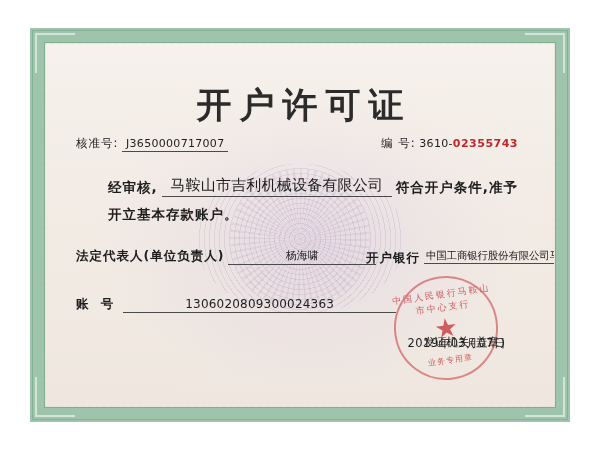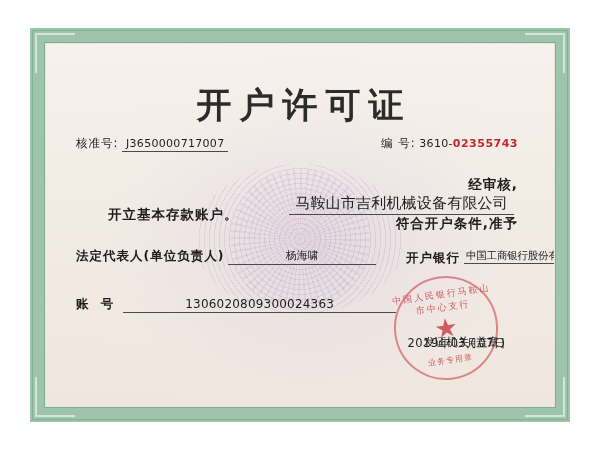--- a/index.html
+++ b/index.html
@@ -151,21 +151,20 @@
     font-weight: bold;
     letter-spacing: 0.5px;
   }
 
   #line-review {
     left: 62px;
     top: 132px;
     right: 36px;
     display: flex;
     align-items: flex-end;
-    flex-direction: column;
   }
   #line-review .txt { font-size: 13.5px; font-weight: bold; letter-spacing: 1px;}
   #company-name {
     font-size: 15px;
     border-bottom: 1px solid #4a4a4a;
     padding: 0 6px 1px 6px;
     margin: 0 4px;
     flex: 1;
     text-align: center;
     letter-spacing: 0.2px;
@@ -183,21 +182,21 @@
   #rep-name {
     border-bottom: 1px solid #4a4a4a;
     flex: 1;
     margin-left: 4px;
     padding: 0 6px 1px 6px;
     font-size: 11px;
     text-align: center;
   }
 
   #row-bank { left: 320px; top: 204px; display: flex; align-items: flex-start; width: 190px;}
-  #row-bank .label { font-size: 12.5px; font-weight: bold; white-space: nowrap; padding-top: 2px; margin-left: 40px;}
+  #row-bank .label { font-size: 12.5px; font-weight: bold; white-space: nowrap; padding-top: 2px;}
   #bank-name {
     border-bottom: 1px solid #4a4a4a;
     flex: 1;
     margin-left: 4px;
     padding: 0 2px 1px 2px;
     font-size: 10.5px;
     line-height: 14px;
     text-align: left;
     letter-spacing: -0.2px;
   }

